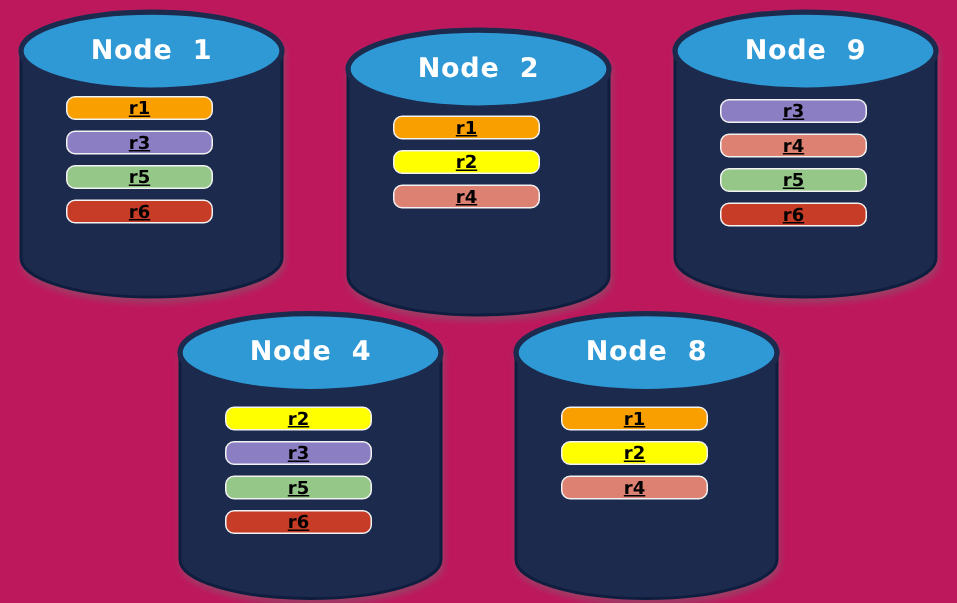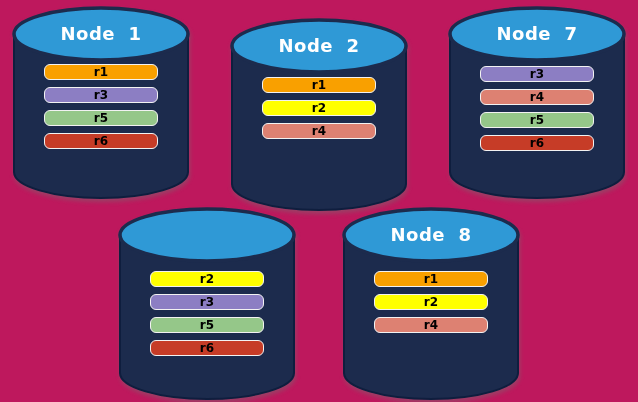--- a/index.html
+++ b/index.html
@@ -38,28 +38,29 @@
     letter-spacing:0.5px;
     white-space:pre;
     line-height:1;
   }
   .bars{
     position:absolute;
     left:36px;width:114px;
   }
   .bar{
     box-sizing:border-box;
-    height:16px;width:114px;
+    height:16px;width:98px;
     margin-bottom:7px;
     border-radius:6px;
     border:1px solid var(--bar-border);
     display:flex;align-items:center;justify-content:center;
     font-size:12px;font-weight:bold;
     color:var(--bar-text);
     line-height:1;
+    text-decoration:underline;
   }
 </style>
 </head>
 <body>
 
 <div id="canvas" style="background: #be185d;">
 
 <div class="node" style="left: 8px; top: 5px;">
       <svg class="cyl" viewBox="0 0 186 196" aria-hidden="true">
         <path class="body" d="M 6 29 L 6 167 A 87 26 0 0 0 180 167 L 180 29 Z"></path>
@@ -83,33 +84,34 @@
         <div class="bar" style="background: rgb(249, 160, 0);">r1</div>
         <div class="bar" style="background: rgb(255, 255, 0);">r2</div>
         <div class="bar" style="background: rgb(221, 129, 114);">r4</div>
       </div>
     </div>
     <div class="node" style="left: 444px; top: 5px;">
       <svg class="cyl" viewBox="0 0 186 196" aria-hidden="true">
         <path class="body" d="M 6 29 L 6 167 A 87 26 0 0 0 180 167 L 180 29 Z"></path>
         <ellipse class="cap" cx="93" cy="29" rx="87" ry="26"></ellipse>
       </svg>
-      <div class="node-label">Node  7</div>
+      <div class="node-label">Node  9</div>
       <div class="bars" style="top: 61px;">
         <div class="bar" style="background: rgb(140, 126, 195);">r3</div>
         <div class="bar" style="background: rgb(221, 129, 114);">r4</div>
         <div class="bar" style="background: rgb(149, 199, 137);">r5</div>
         <div class="bar" style="background: rgb(198, 60, 39);">r6</div>
       </div>
     </div>
     <div class="node" style="left: 114px; top: 206px;">
       <svg class="cyl" viewBox="0 0 186 196" aria-hidden="true">
         <path class="body" d="M 6 29 L 6 167 A 87 26 0 0 0 180 167 L 180 29 Z"></path>
         <ellipse class="cap" cx="93" cy="29" rx="87" ry="26"></ellipse>
       </svg>
+      <div class="node-label">Node  4</div>
       <div class="bars" style="top: 65px;">
         <div class="bar" style="background: rgb(255, 255, 0);">r2</div>
         <div class="bar" style="background: rgb(140, 126, 195);">r3</div>
         <div class="bar" style="background: rgb(149, 199, 137);">r5</div>
         <div class="bar" style="background: rgb(198, 60, 39);">r6</div>
       </div>
     </div>
     <div class="node" style="left: 338px; top: 206px;">
       <svg class="cyl" viewBox="0 0 186 196" aria-hidden="true">
         <path class="body" d="M 6 29 L 6 167 A 87 26 0 0 0 180 167 L 180 29 Z"></path>

